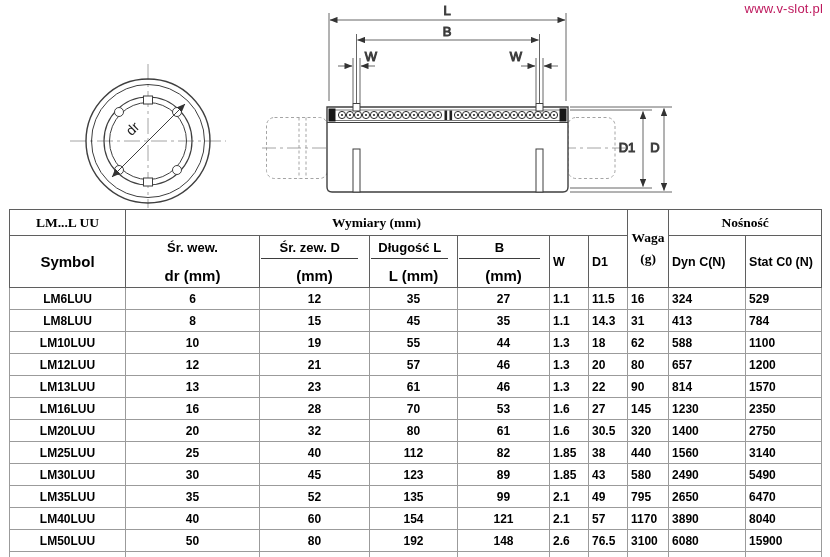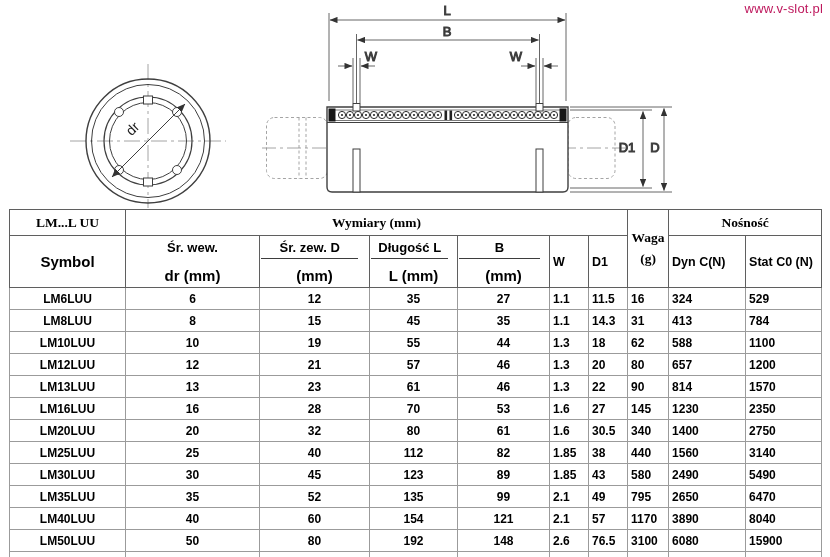--- a/index.html
+++ b/index.html
@@ -327,21 +327,21 @@
             <td class="c-left">2350</td>
           </tr>
           <tr>
             <td class="c-sym">LM20LUU</td>
             <td class="c-ctr">20</td>
             <td class="c-ctr">32</td>
             <td class="c-ctr">80</td>
             <td class="c-ctr">61</td>
             <td class="c-left">1.6</td>
             <td class="c-left">30.5</td>
-            <td class="c-left">340</td>
+            <td class="c-left">320</td>
             <td class="c-left">1400</td>
             <td class="c-left">2750</td>
           </tr>
           <tr>
             <td class="c-sym">LM25LUU</td>
             <td class="c-ctr">25</td>
             <td class="c-ctr">40</td>
             <td class="c-ctr">112</td>
             <td class="c-ctr">82</td>
             <td class="c-left">1.85</td>

